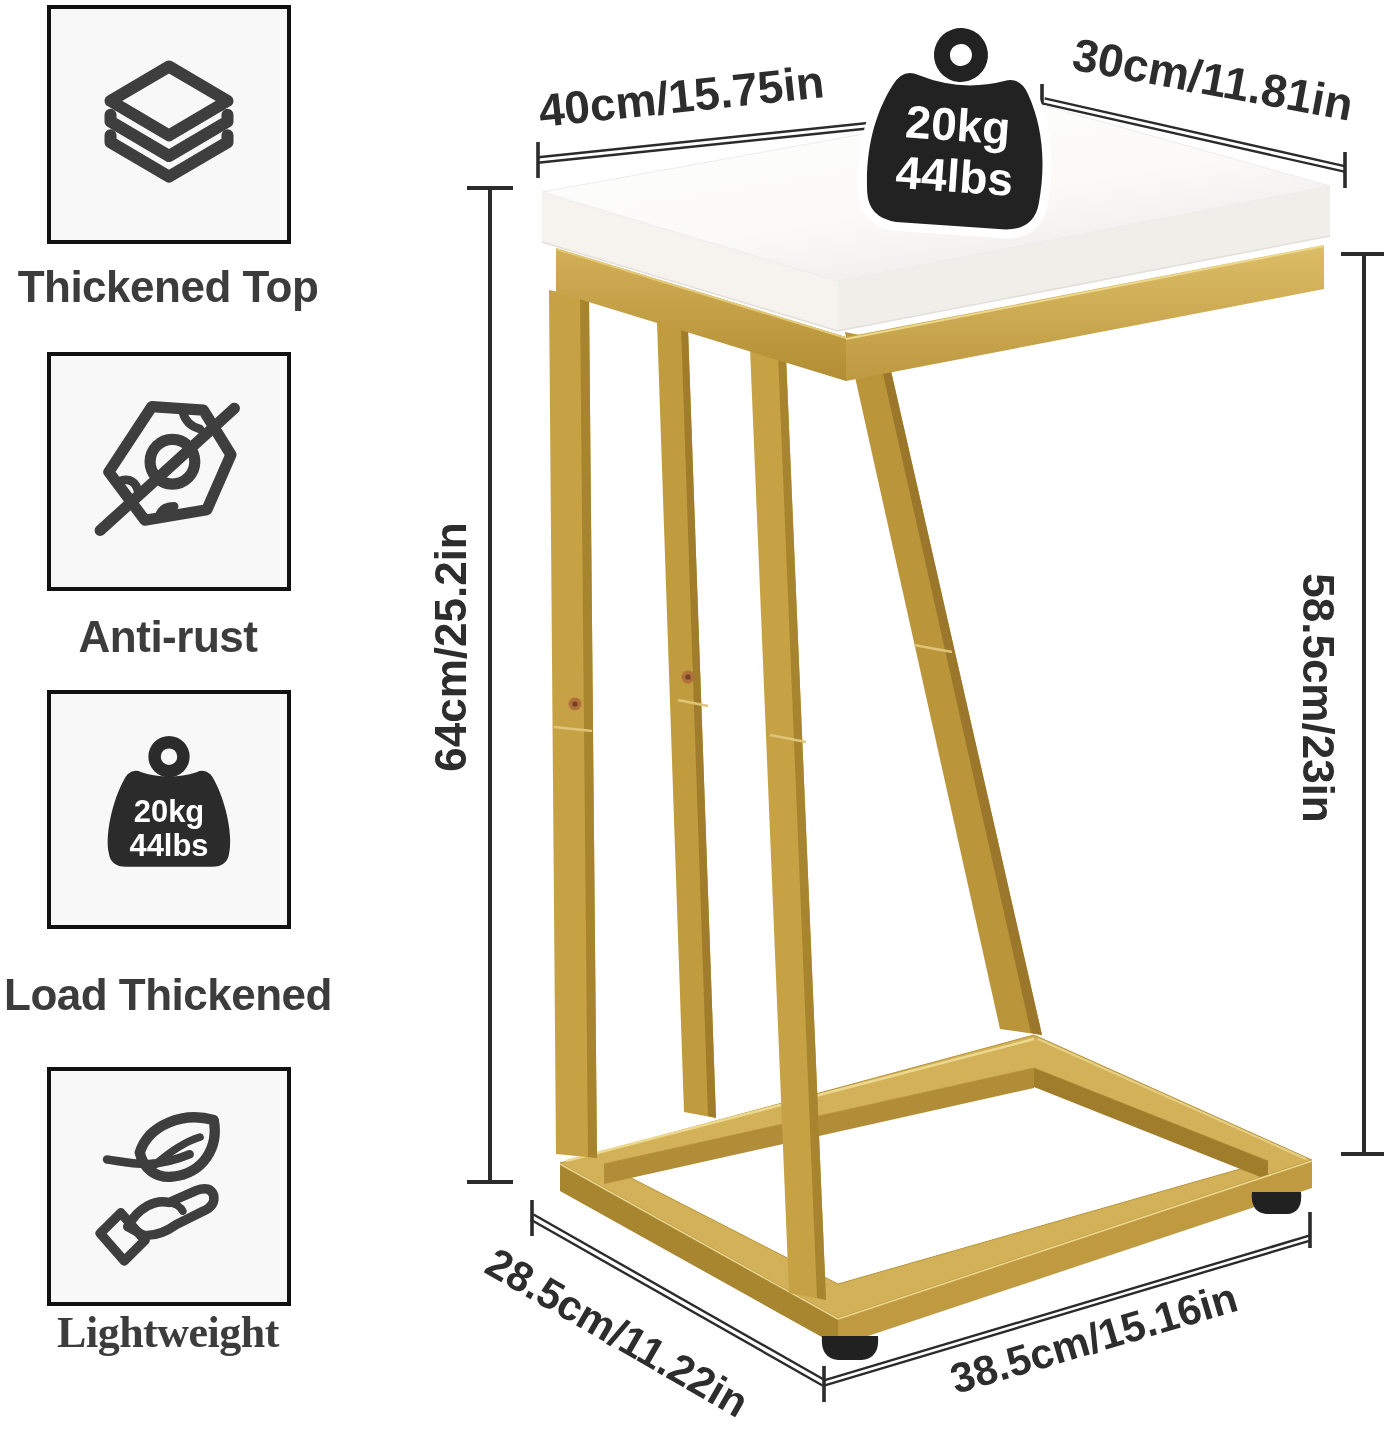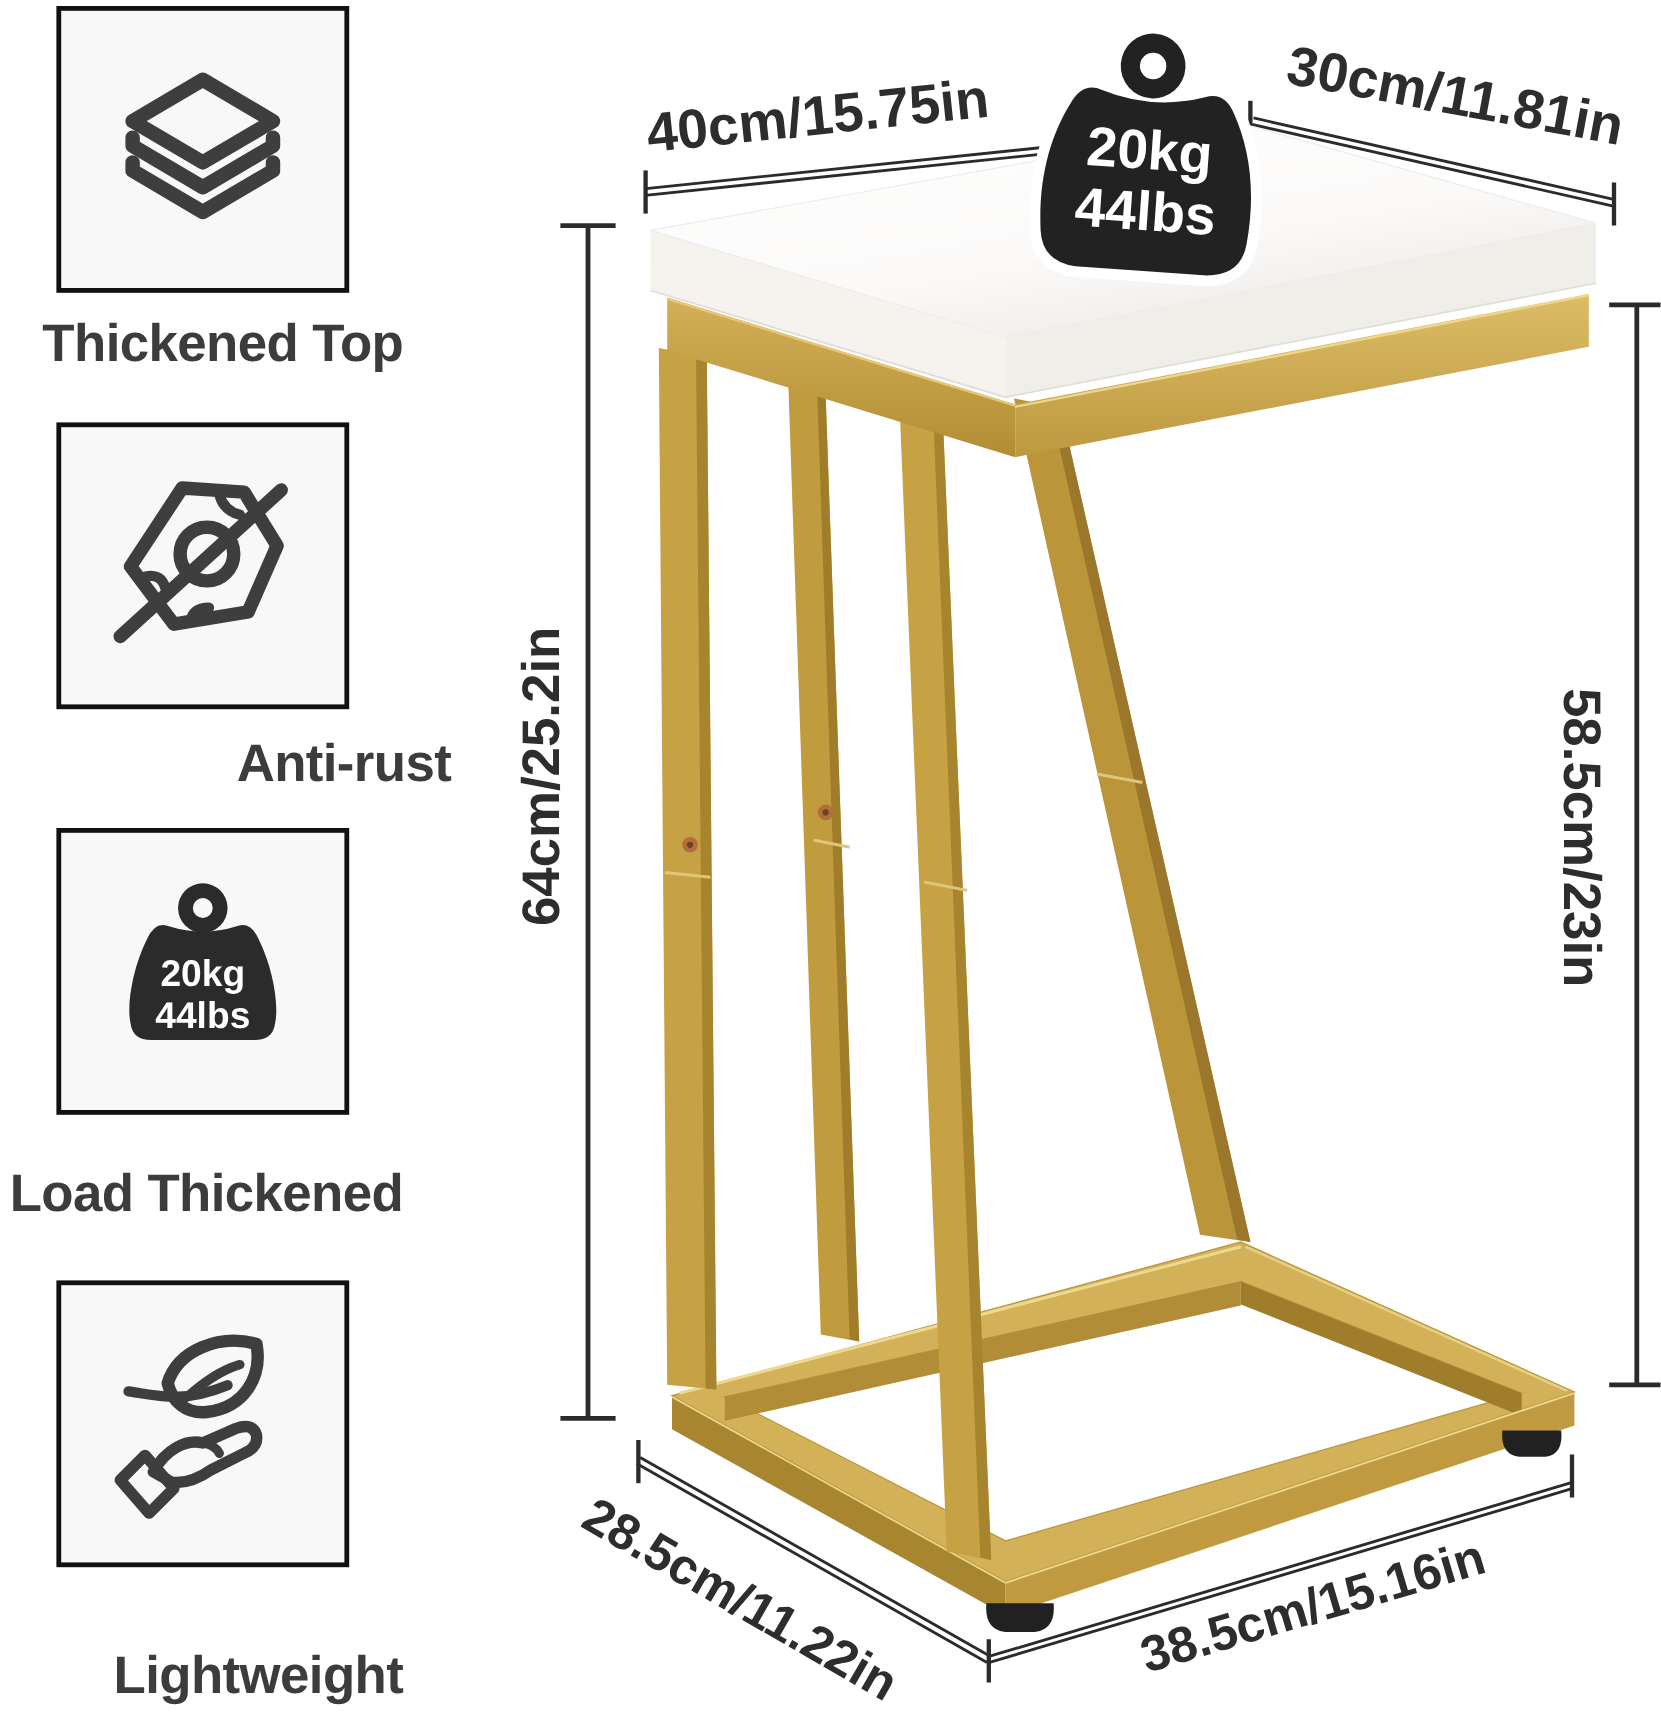--- a/index.html
+++ b/index.html
@@ -10,21 +10,21 @@
   .main-svg{position:absolute;left:0;top:0;width:1384px;height:1441px;}
   .dim-text{font-family:"Liberation Sans",sans-serif;font-weight:700;fill:#2d2d2d;}
   .feature{position:absolute;left:0;width:336px;}
   .icon-box{
     position:absolute;left:47px;width:236px;height:231px;
     border:4px solid #111;background:#f8f8f8;
     display:flex;align-items:center;justify-content:center;
   }
   .icon-box svg{width:172px;height:172px;}
   .feature-label{
-    position:absolute;left:0;width:336px;text-align:right;
+    position:absolute;left:0;width:336px;text-align:center;
     font-size:44px;font-weight:700;color:#3c3c3c;letter-spacing:-0.5px;white-space:nowrap;
   }
   .stroke-ic{stroke:#3e3e3e;fill:none;stroke-linecap:round;stroke-linejoin:round;}
   .weight-ic-text{font-family:"Liberation Sans",sans-serif;font-weight:700;fill:#fff;}
 </style>
 </head>
 <body>
 
 <div class="stage">
 
@@ -185,21 +185,21 @@
     <div class="icon-box" style="top:352px;">
       <svg viewBox="0 0 100 100">
         <path class="stroke-ic" stroke-width="6.5" d="M40 12 L70 14 L86 40 L72 72 L36 78 L15 50 Z"></path>
         <circle class="stroke-ic" stroke-width="6.5" cx="52" cy="44" r="13"></circle>
         <path class="stroke-ic" stroke-width="5" d="M58 15 Q60 23 68 25"></path>
         <path class="stroke-ic" stroke-width="5" d="M22 55 Q30 53 32 61"></path>
         <path class="stroke-ic" stroke-width="5" d="M44 77 Q45 70 53 70"></path>
         <line class="stroke-ic" stroke-width="6.5" x1="88" y1="13" x2="10" y2="84"></line>
       </svg>
     </div>
-    <div class="feature-label" style="top:612px;padding-left:40px;">Anti-rust</div>
+    <div class="feature-label" style="top:612px;">Anti-rust</div>
   </div>
 
   <div class="feature">
     <div class="icon-box" style="top:690px;">
       <svg viewBox="0 0 100 100">
         <circle cx="50" cy="19" r="12" fill="#2b2b2b"></circle>
         <circle cx="50" cy="19" r="4.8" fill="#f8f8f8"></circle>
         <path d="M34 28 Q27 25 23 34 C16 48 13 66 15 75 Q16 83 25 83 L75 83 Q84 83 85 75 C87 66 84 48 77 34 Q73 25 66 28 Q50 33 34 28 Z" fill="#2b2b2b"></path>
         <text x="50" y="57" text-anchor="middle" class="weight-ic-text" font-size="18">20kg</text>
         <text x="50" y="77" text-anchor="middle" class="weight-ic-text" font-size="18">44lbs</text>
@@ -212,16 +212,16 @@
     <div class="icon-box" style="top:1067px;">
       <svg viewBox="0 0 100 100">
         <path class="stroke-ic" stroke-width="5" d="M14 34 C28 36 40 40 62 31"></path>
         <path class="stroke-ic" stroke-width="6" d="M33 30 C38 14 58 6 76 11 C79 27 70 42 52 44 C42 45 35 39 33 30 Z"></path>
         <path class="stroke-ic" stroke-width="4.5" d="M42 37 C50 30 58 24 68 21"></path>
         <path class="stroke-ic" stroke-width="5.5" d="M26 73 C32 62 42 57 50 59 L66 52 Q74 49 76 55 Q77 61 70 64 L54 72 Q44 79 35 78 Z"></path>
         <path class="stroke-ic" stroke-width="4.5" d="M50 59 Q56 60 58 64"></path>
         <path class="stroke-ic" stroke-width="5.5" d="M10 77 L22 65 L36 81 L24 93 Z"></path>
       </svg>
     </div>
-    <div class="feature-label" style="top:1372px;">Lightweight</div>
+    <div class="feature-label" style="top:1307px;font-family:Liberation Serif, serif;">Lightweight</div>
   </div>
 
 </div>
 
 </body></html>

